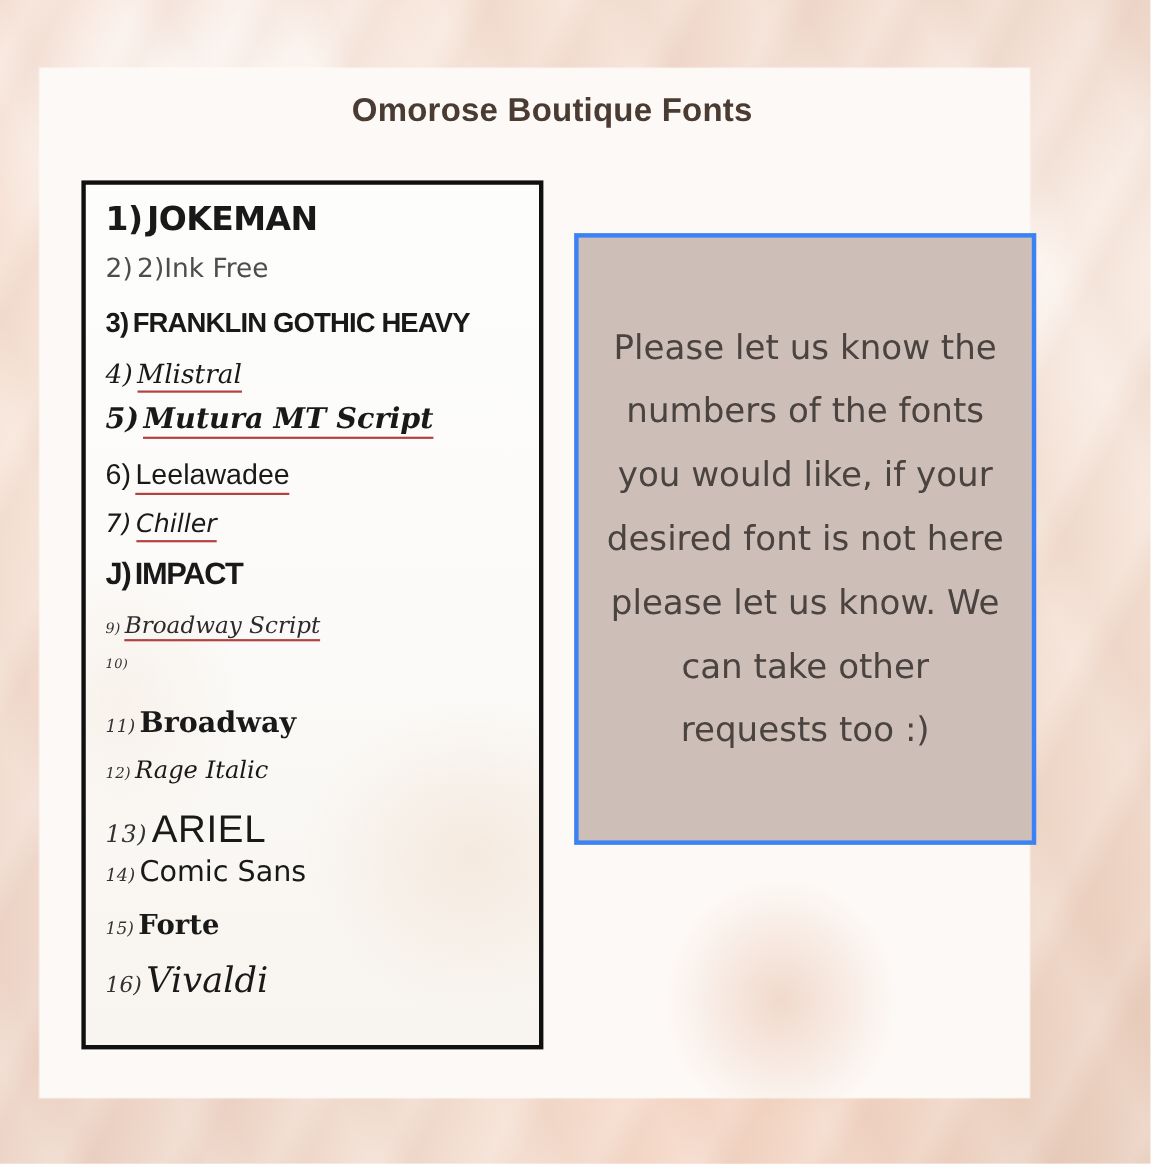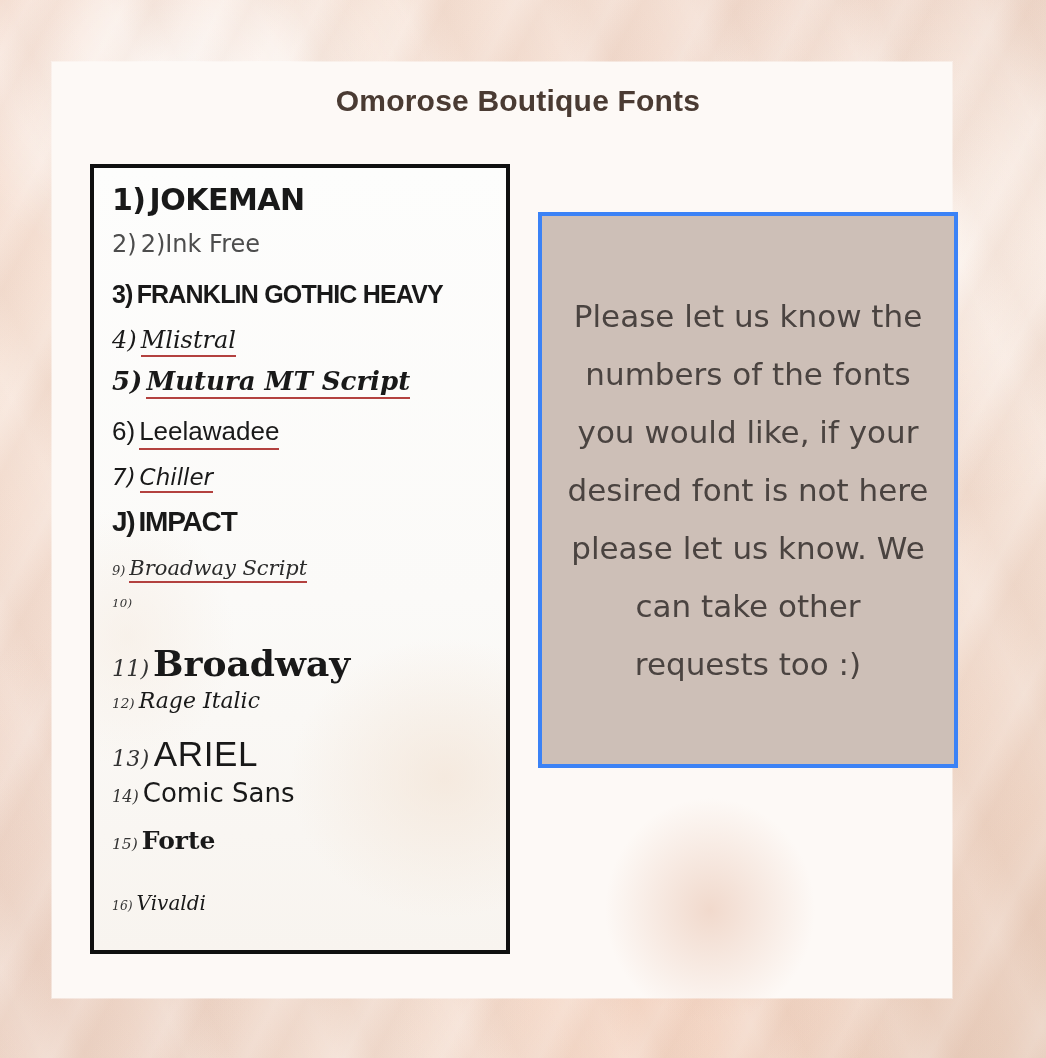--- a/index.html
+++ b/index.html
@@ -49,21 +49,21 @@
     top: 760px;
     width: 300px;
     height: 300px;
     background: radial-gradient(ellipse 150px 160px at 50% 50%, rgba(231,191,170,0.55) 0%, rgba(231,191,170,0) 70%);
     pointer-events: none;
   }
 
   
   .card {
     position: absolute;
-    left: 52px;
+    left: 36px;
     top: 62px;
     width: 900px;
     height: 936px;
     background: #fdf9f6;
     box-shadow: 0 0 0 1px rgba(255,255,255,0.4);
   }
 
   .card-title {
     position: absolute;
     left: 0;
@@ -128,26 +128,26 @@
   .r1  { top: 14px;  font-size: 30px; font-weight: bold; font-family: "DejaVu Sans", sans-serif; letter-spacing: -0.5px; }
   .r2  { top: 62px;  font-size: 24px; font-family: "DejaVu Sans", sans-serif; color: #4d4d4d; }
   .r3  { top: 112px; font-size: 25px; font-weight: bold; font-family: "Liberation Sans", sans-serif; letter-spacing: -0.8px; }
   .r4  { top: 158px; font-size: 24px; font-style: italic; font-family: "DejaVu Serif", serif; }
   .r5  { top: 198px; font-size: 26px; font-weight: bold; font-family: "DejaVu Serif", serif; font-style: italic; }
   .r6  { top: 248px; font-size: 26px; font-family: "Liberation Sans", sans-serif; }
   .r7  { top: 296px; font-size: 23px; font-style: italic; font-family: "DejaVu Sans", sans-serif; }
   .r8  { top: 338px; font-size: 28px; font-weight: bold; font-family: "Liberation Sans", sans-serif; letter-spacing: -1.2px; }
   .r9  { top: 388px; font-size: 21px; font-style: italic; font-family: "DejaVu Serif", serif; color: #2b2b2b; }
   .r10 { top: 428px; font-size: 19px; font-family: "Liberation Serif", serif; letter-spacing: 0.3px; }
-  .r11 { top: 474px; font-size: 36px; font-weight: bold; font-family: "DejaVu Serif", serif; }
+  .r11 { top: 474px; font-size: 26px; font-weight: bold; font-family: "DejaVu Serif", serif; }
   .r12 { top: 520px; font-size: 22px; font-style: italic; font-family: "DejaVu Serif", serif; }
   .r13 { top: 566px; font-size: 35px; font-family: "Liberation Sans", sans-serif; letter-spacing: 0.6px; }
   .r14 { top: 610px; font-size: 26px; font-family: "DejaVu Sans", sans-serif; }
   .r15 { top: 658px; font-size: 25px; font-weight: bold; font-family: "DejaVu Serif", serif; }
-  .r16 { top: 704px; font-size: 20px; font-style: italic; font-family: "DejaVu Serif", serif; margin-top: 19px; }
+  .r16 { top: 704px; font-size: 32px; font-style: italic; font-family: "DejaVu Serif", serif; }
 
   .font-row .num.small { font-size: 0.62em; font-style: italic; font-family: "DejaVu Serif", serif; font-weight: normal; color: #333; }
 
   
   .note-panel {
     position: absolute;
     left: 486px;
     top: 150px;
     width: 420px;
     height: 556px;

